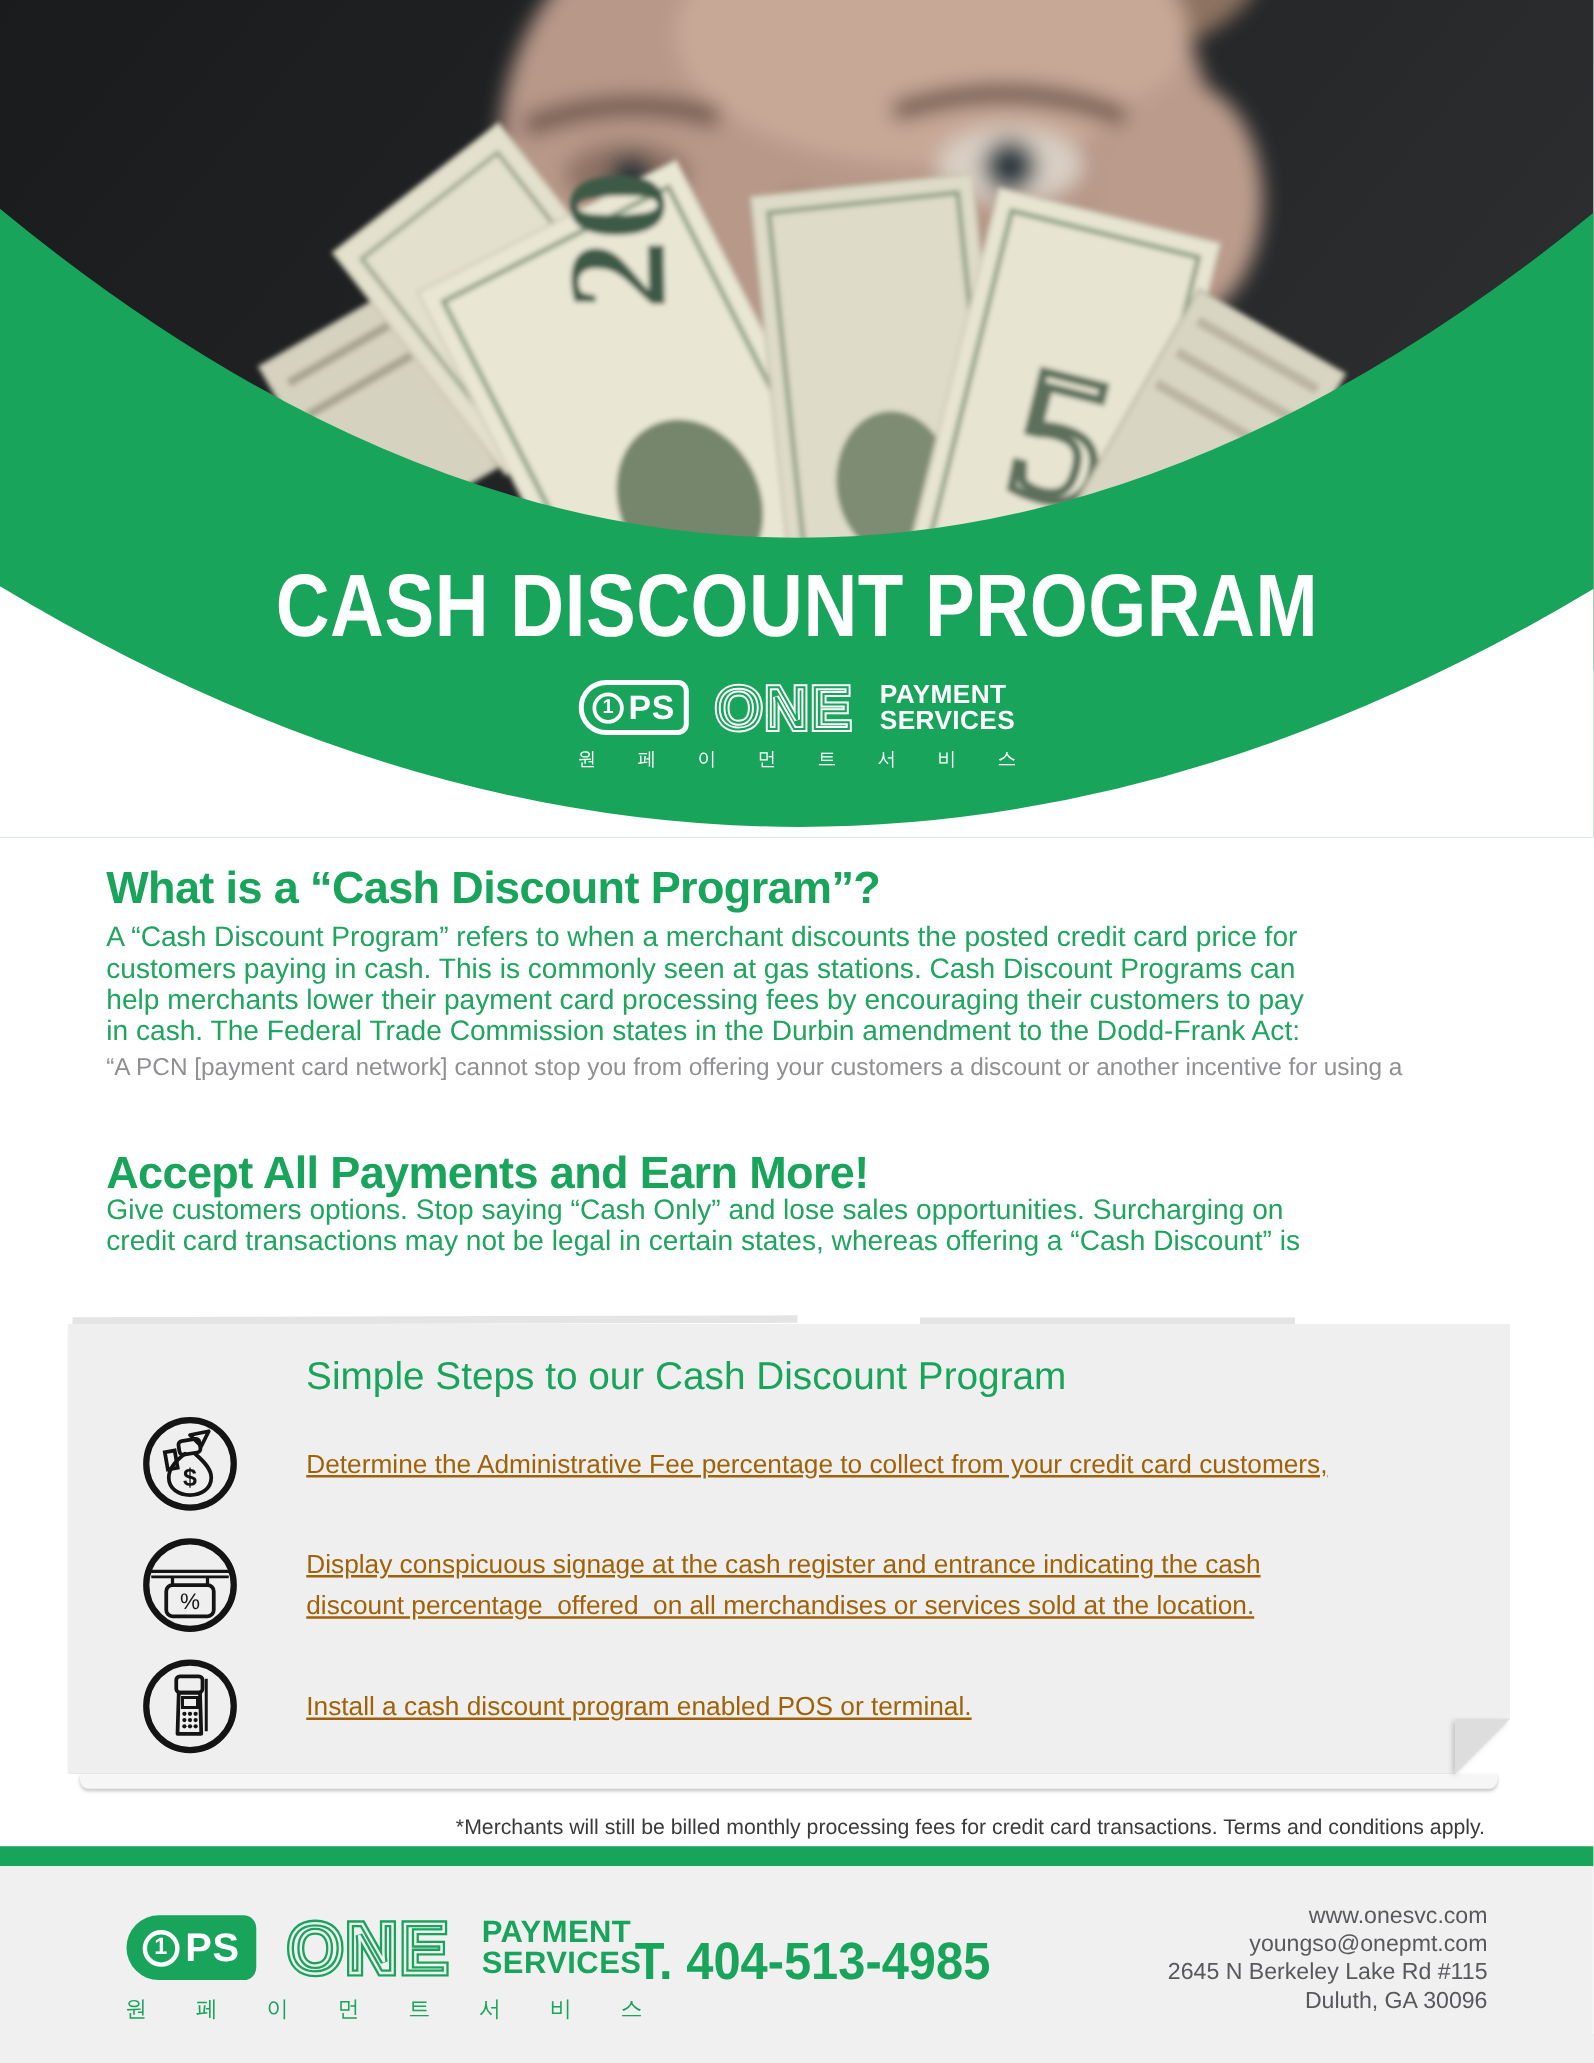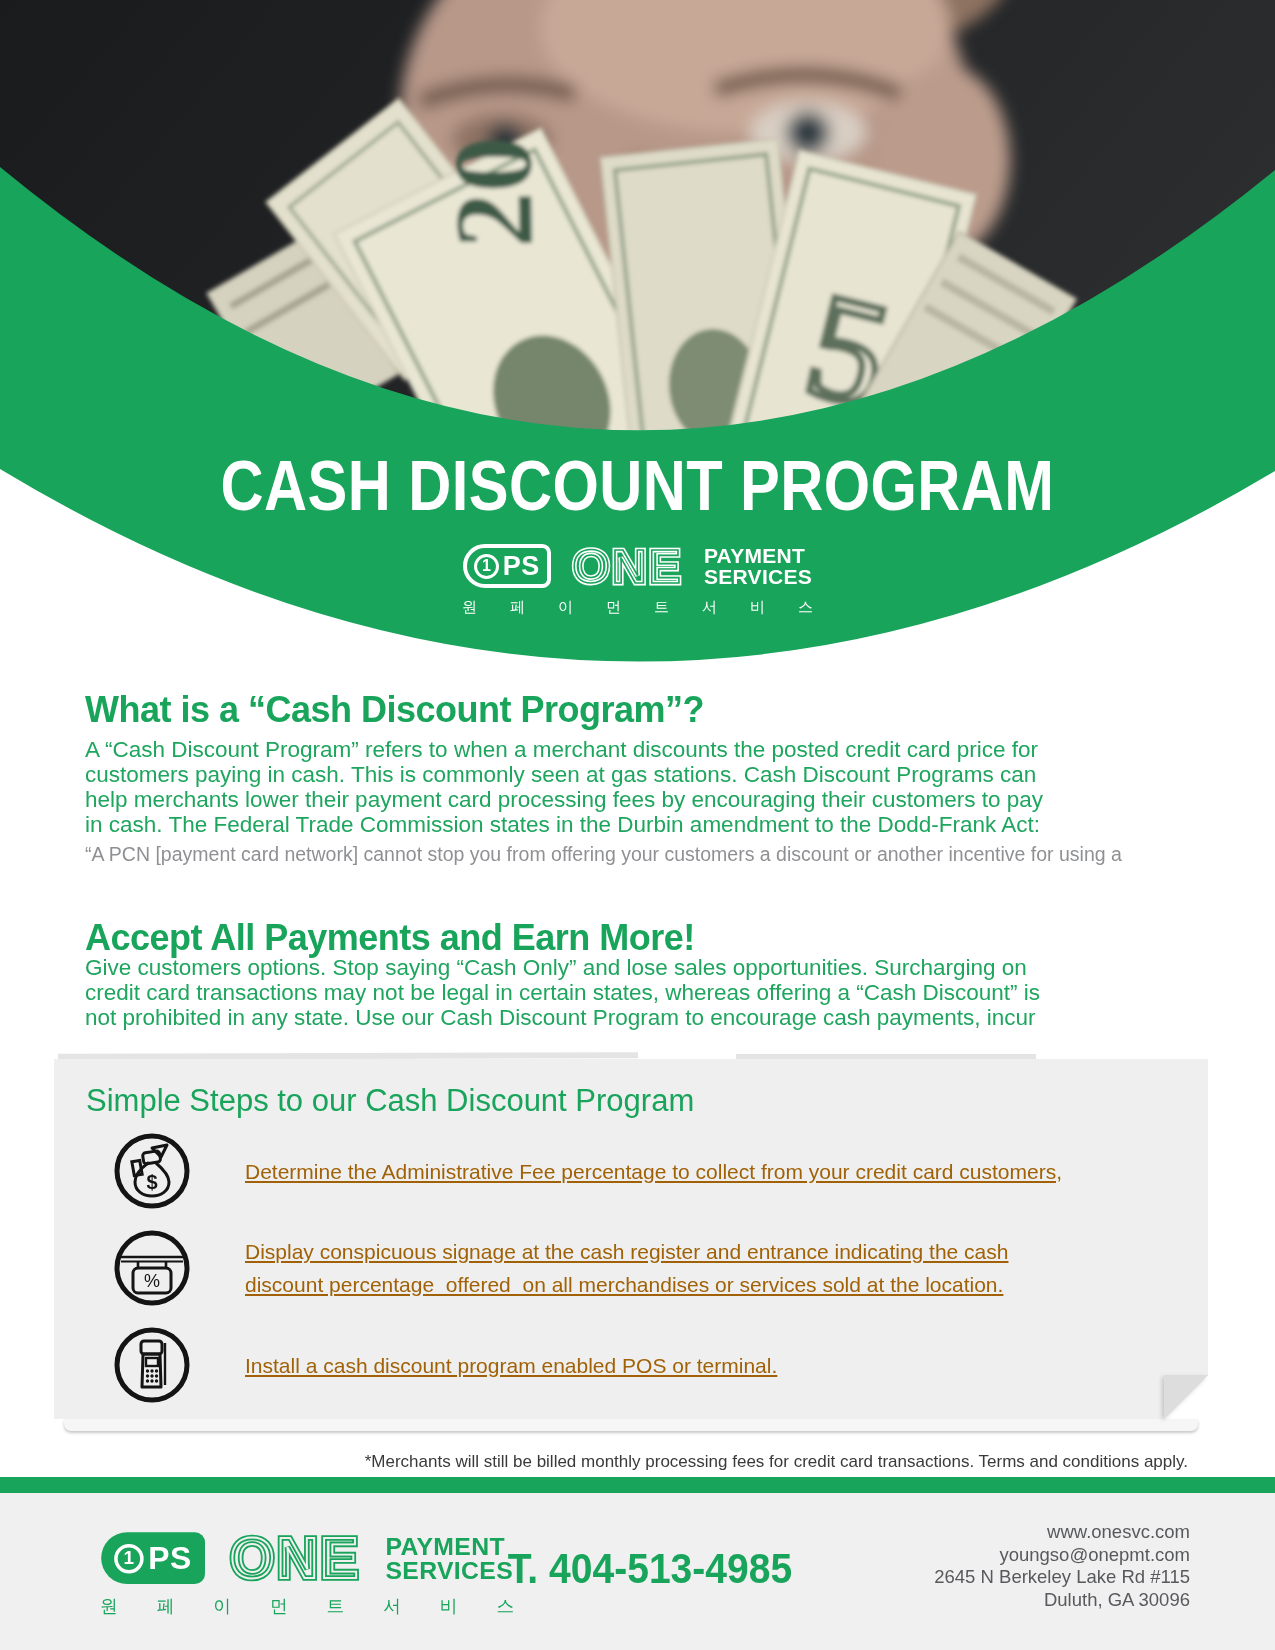--- a/index.html
+++ b/index.html
@@ -80,22 +80,22 @@
   .under-sheet {
     position:absolute; left:64px; top:1419px; width:1134px; height:12px;
     background:#f6f6f6; border-radius:0 0 7px 7px; box-shadow:0 2px 3px rgba(0,0,0,0.22);
   }
   .fold {
     position:absolute; left:1164px; top:1375px; width:0; height:0;
     border-top:44px solid #dddddd; border-right:44px solid transparent;
     filter:drop-shadow(-2px 2px 2px rgba(0,0,0,0.18));
   }
   .steps-title {
-    position:absolute; left:54px; top:1082px; width:990px; 
-    color:#18a45a; font-size:31px; line-height:38px;margin-left:32px;
+    position:absolute; left:54px; top:1082px; width:990px; text-align:center;
+    color:#18a45a; font-size:31px; line-height:38px;
   }
   .step { position:absolute; left:112px; height:80px; display:flex; align-items:center; gap:53px; }
   .step-1 { top:1131px; } .step-2 { top:1228px; } .step-3 { top:1325px; }
   .step-icon { width:80px; height:80px; flex:0 0 80px; }
   .step-text { color:#a16207; font-size:21px;text-decoration:underline; }
   .step-text .line { line-height:33px; }
 
   
   .disclaimer {
     position:absolute; right:87px; top:1434px; text-align:right;
@@ -210,21 +210,20 @@
     <div class="line">in cash. The Federal Trade Commission states in the Durbin amendment to the Dodd-Frank Act:</div>
   </div>
   <div class="quote">
     <div class="line">“A PCN [payment card network] cannot stop you from offering your customers a discount or another incentive for using a</div>
   </div>
 
   <div class="h-green h-accept">Accept All Payments and Earn More!</div>
   <div class="body-green p-accept">
     <div class="line">Give customers options. Stop saying “Cash Only” and lose sales opportunities. Surcharging on</div>
     <div class="line">credit card transactions may not be legal in certain states, whereas offering a “Cash Discount” is</div>
-    <div class="line">not prohibited in any state. Use our Cash Discount Program to encourage cash payments, incur</div>
   </div>
 
   <div class="sheet-sliver sliver-1"></div>
   <div class="sheet-sliver sliver-2"></div>
   <div class="under-sheet"></div>
   <div class="steps-box"></div>
   <div class="fold"></div>
   <div class="steps-title">Simple Steps to our Cash Discount Program</div>
 
   <div class="step step-1">

